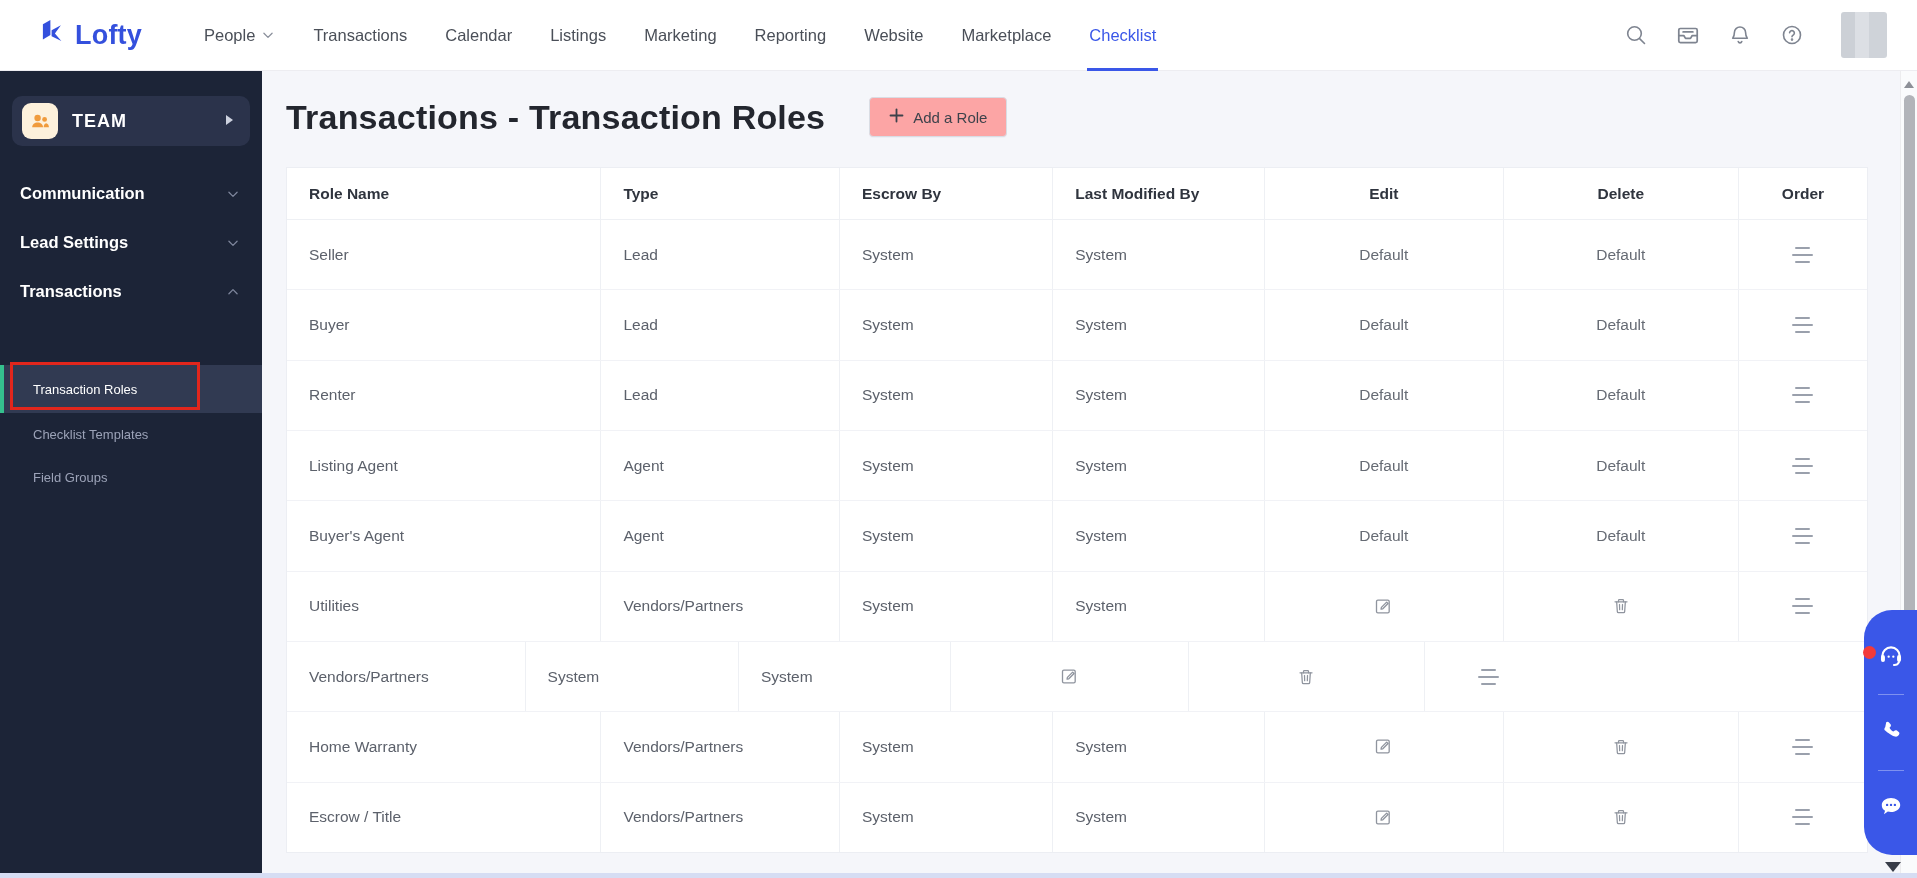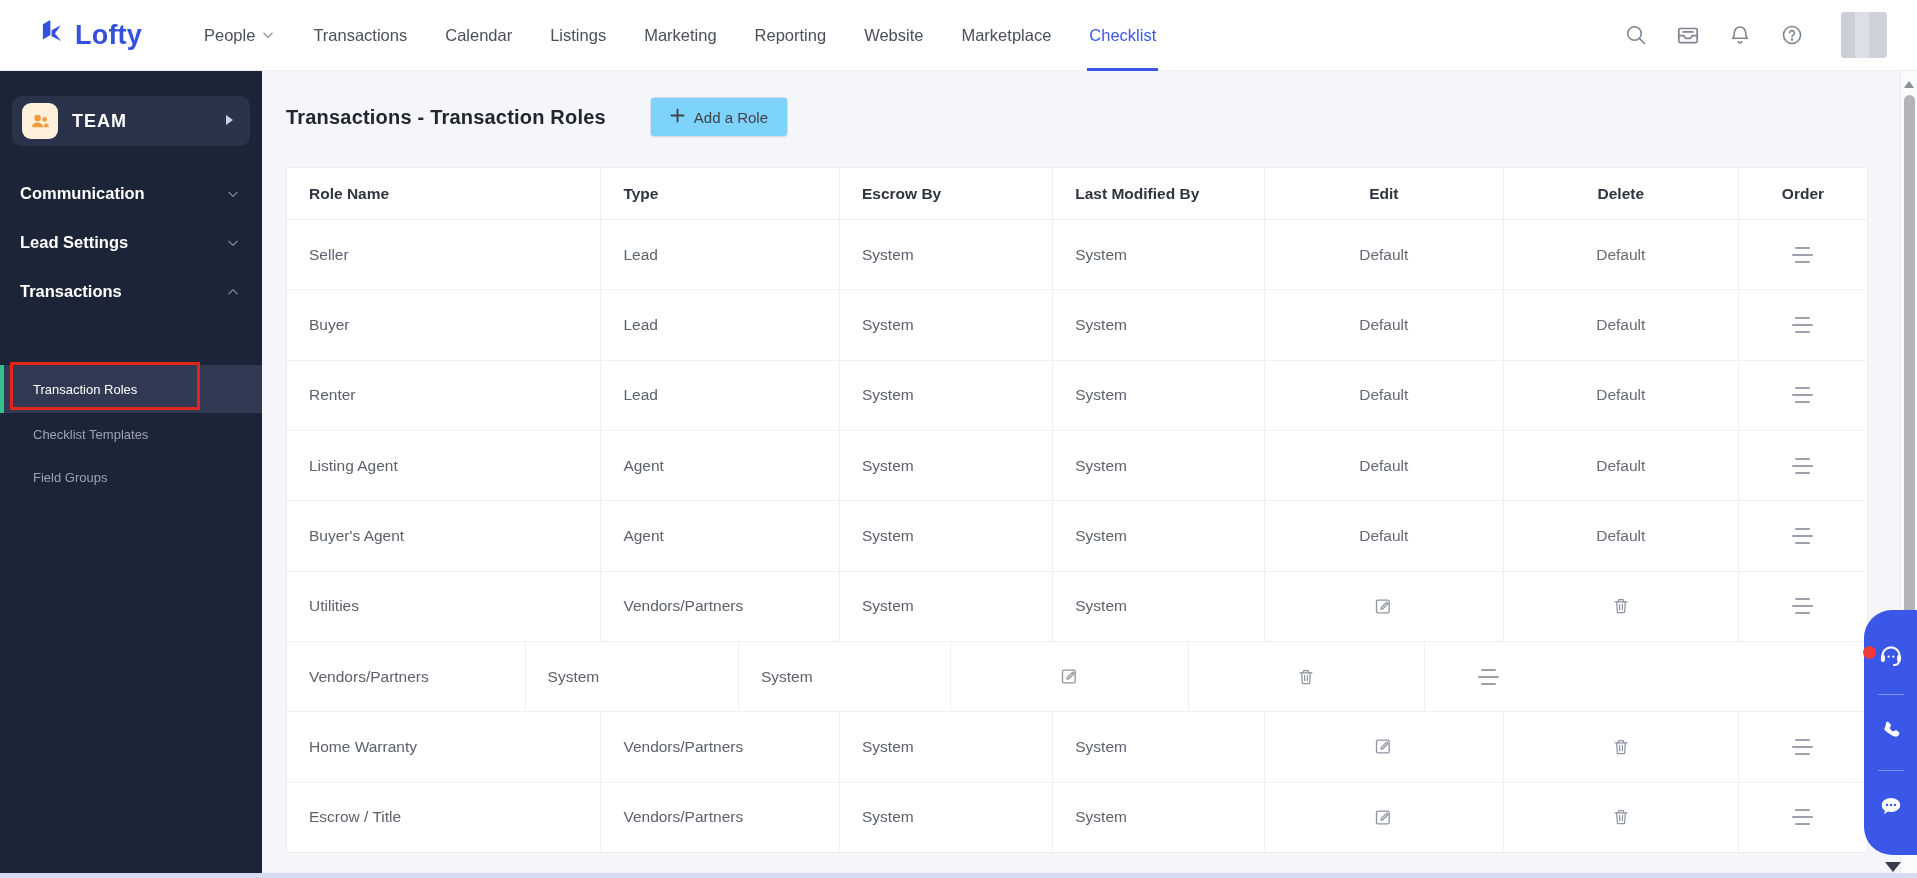--- a/index.html
+++ b/index.html
@@ -41,22 +41,22 @@
   .sub-item { height:43px; display:flex; align-items:center; padding-left:33px; font-size:13px;
               color:#9ca3b8; cursor:pointer; position:relative;text-align:center; }
   .sub-item.active { height:48px; background:#313a52; color:#ffffff; }
   .sub-item.active .teal-bar { position:absolute; left:0; top:0; bottom:0; width:4px; background:#35c08e; }
   .annotation-box { position:absolute; left:10px; top:291px; width:190px; height:48px;
                     border:3px solid #e2261c; pointer-events:none; z-index:25; }
 
   
   .content { position:absolute; top:71px; left:262px; width:1655px; height:802px; background:#f5f6fa; }
   .page-head { position:absolute; top:26px; left:24px; right:40px; display:flex; align-items:center; }
-  .page-title { font-size:20px; font-weight:700; color:#23262e; letter-spacing:.2px; }
-  .add-btn { margin-left:44px; height:40px; background:#7dd3fc; border:1px solid #d9dde4; border-radius:4px;
+  .page-title { font-size:34px; font-weight:700; color:#23262e; letter-spacing:.2px; }
+  .add-btn { margin-left:44px; height:40px; background:#fca5a5; border:1px solid #d9dde4; border-radius:4px;
              display:flex; align-items:center; gap:9px; padding:0 19px; font-size:15px; color:#3d424b;
              cursor:pointer; box-shadow:0 1px 1px rgba(30,40,80,.03); }
   .add-btn svg { stroke:#3d424b; }
 
   
   .table-card { position:absolute; top:96px; left:24px; width:1582px; height:686px; background:#ffffff;
                 border:1px solid #eceef3; display:flex; flex-direction:column; }
   .t-header { display:flex; height:52px; border-bottom:1px solid #eef0f4; }
   .t-header .cell { font-size:15.5px; font-weight:700; color:#2f343e; }
   .t-row { display:flex; flex:1; border-bottom:1px solid #f1f2f6; }

